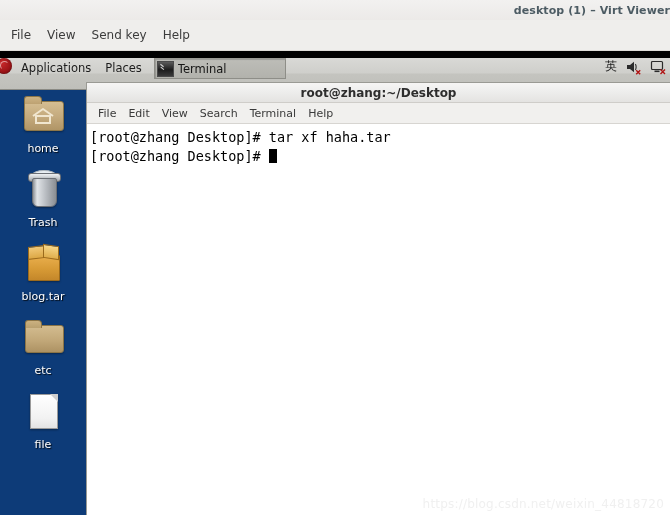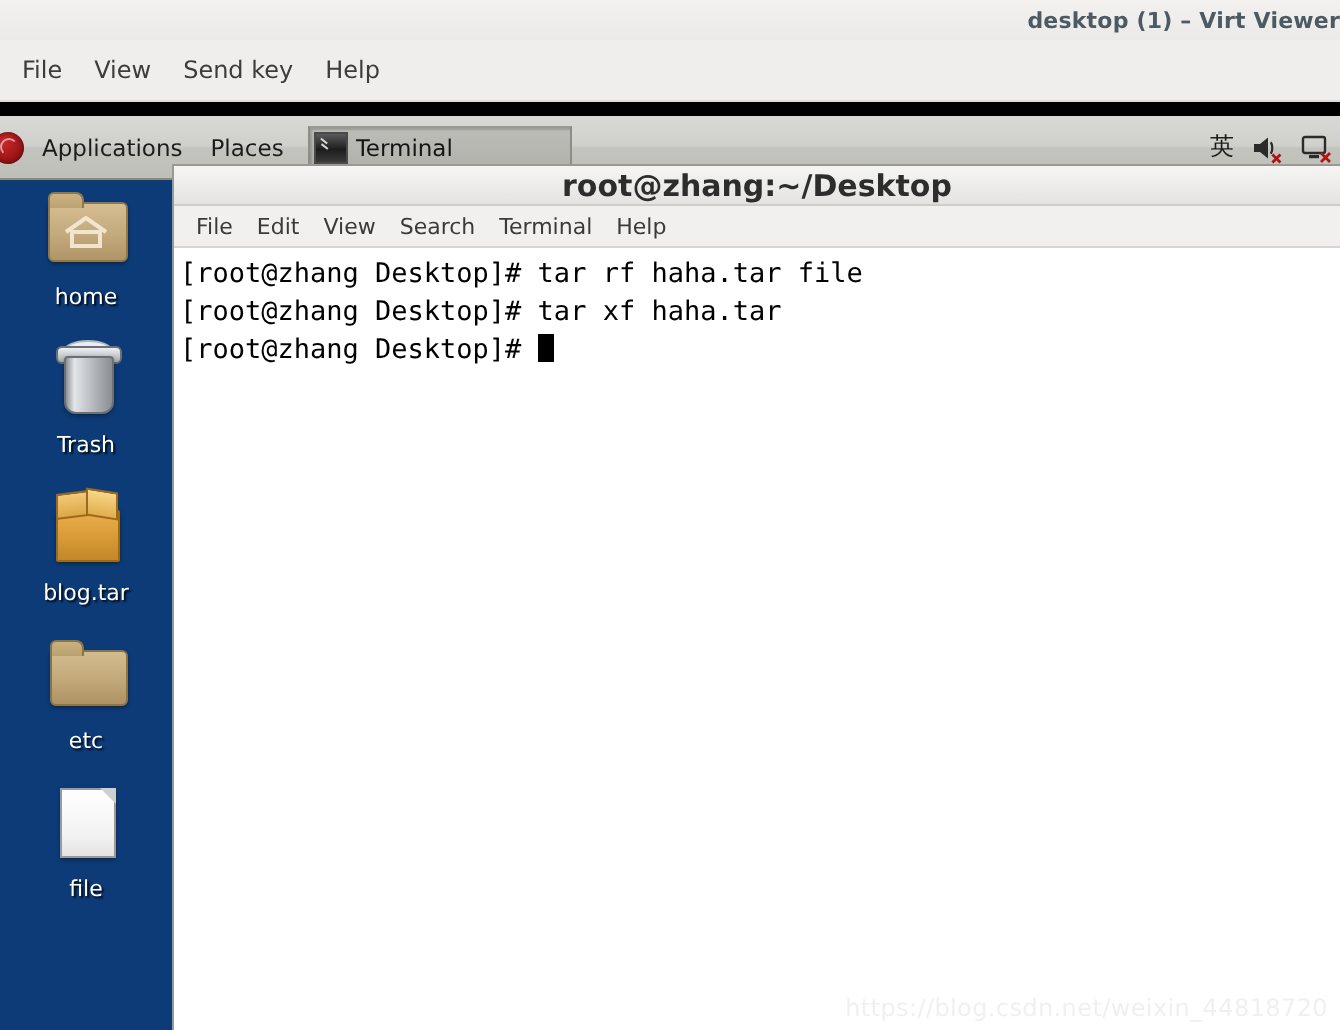--- a/index.html
+++ b/index.html
@@ -74,21 +74,21 @@
   }
 
   
   .panel {
     position: absolute;
     left: 0; top: 0;
     width: 670px; height: 32px;
     background: linear-gradient(to bottom, #d9d9d6 0%, #cfcfcb 48%, #c4c4bf 52%, #bfbfba 100%);
     border-bottom: 1px solid #8a8a84;
     display: flex;
-    align-items: center;
+    align-items: flex-start;
     box-sizing: border-box;
   }
   .panel-logo {
     width: 16px; height: 16px;
     margin-left: -4px;
     margin-right: 2px;
     border-radius: 50%;
     background: radial-gradient(circle at 38% 32%, #c8282a 0%, #9c1417 60%, #6d0d10 100%);
     box-shadow: inset 0 0 2px rgba(0,0,0,0.5);
     position: relative;
@@ -332,21 +332,21 @@
   .term-titlebar {
     height: 19px;
     flex: none;
     background: linear-gradient(to bottom, #f6f5f4 0%, #ededec 48%, #e4e3e1 100%);
     border-bottom: 1px solid #cfcdc9;
     display: flex;
     align-items: center;
     justify-content: center;
   }
   .term-title {
-    font-size: 15px;
+    font-size: 12px;
     font-weight: bold;
     color: #2d2d2d;
     white-space: nowrap;
   }
   .term-menubar {
     height: 21px;
     flex: none;
     background: #f1f0ee;
     border-bottom: 1px solid #d7d5d1;
     display: flex;
@@ -502,21 +502,20 @@
       <div class="term-menubar">
         <div class="term-menu-item">File</div>
         <div class="term-menu-item">Edit</div>
         <div class="term-menu-item">View</div>
         <div class="term-menu-item">Search</div>
         <div class="term-menu-item">Terminal</div>
         <div class="term-menu-item">Help</div>
       </div>
 
       <div class="term-body">
-        <div class="term-line">[root@zhang Desktop]# tar rf haha.tar file</div>
         <div class="term-line">[root@zhang Desktop]# tar xf haha.tar</div>
         <div class="term-line"><span>[root@zhang Desktop]# </span><span class="term-cursor"></span></div>
 
         <div class="watermark">https://blog.csdn.net/weixin_44818720</div>
       </div>
 
     </div>
 
   </div>
 </div>

